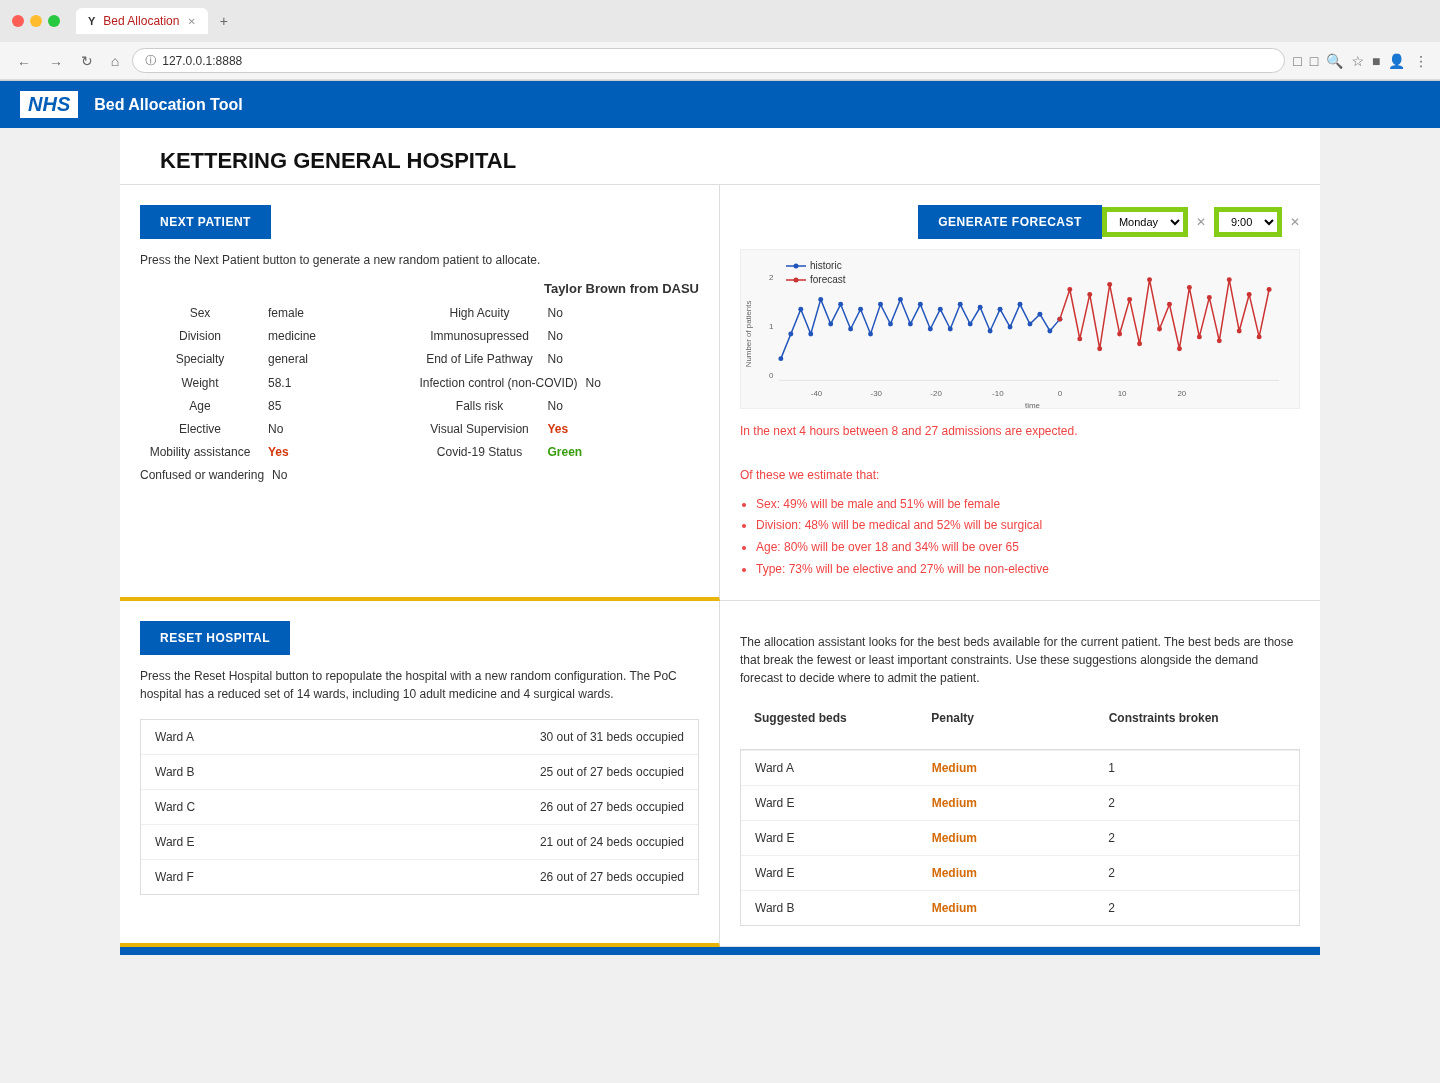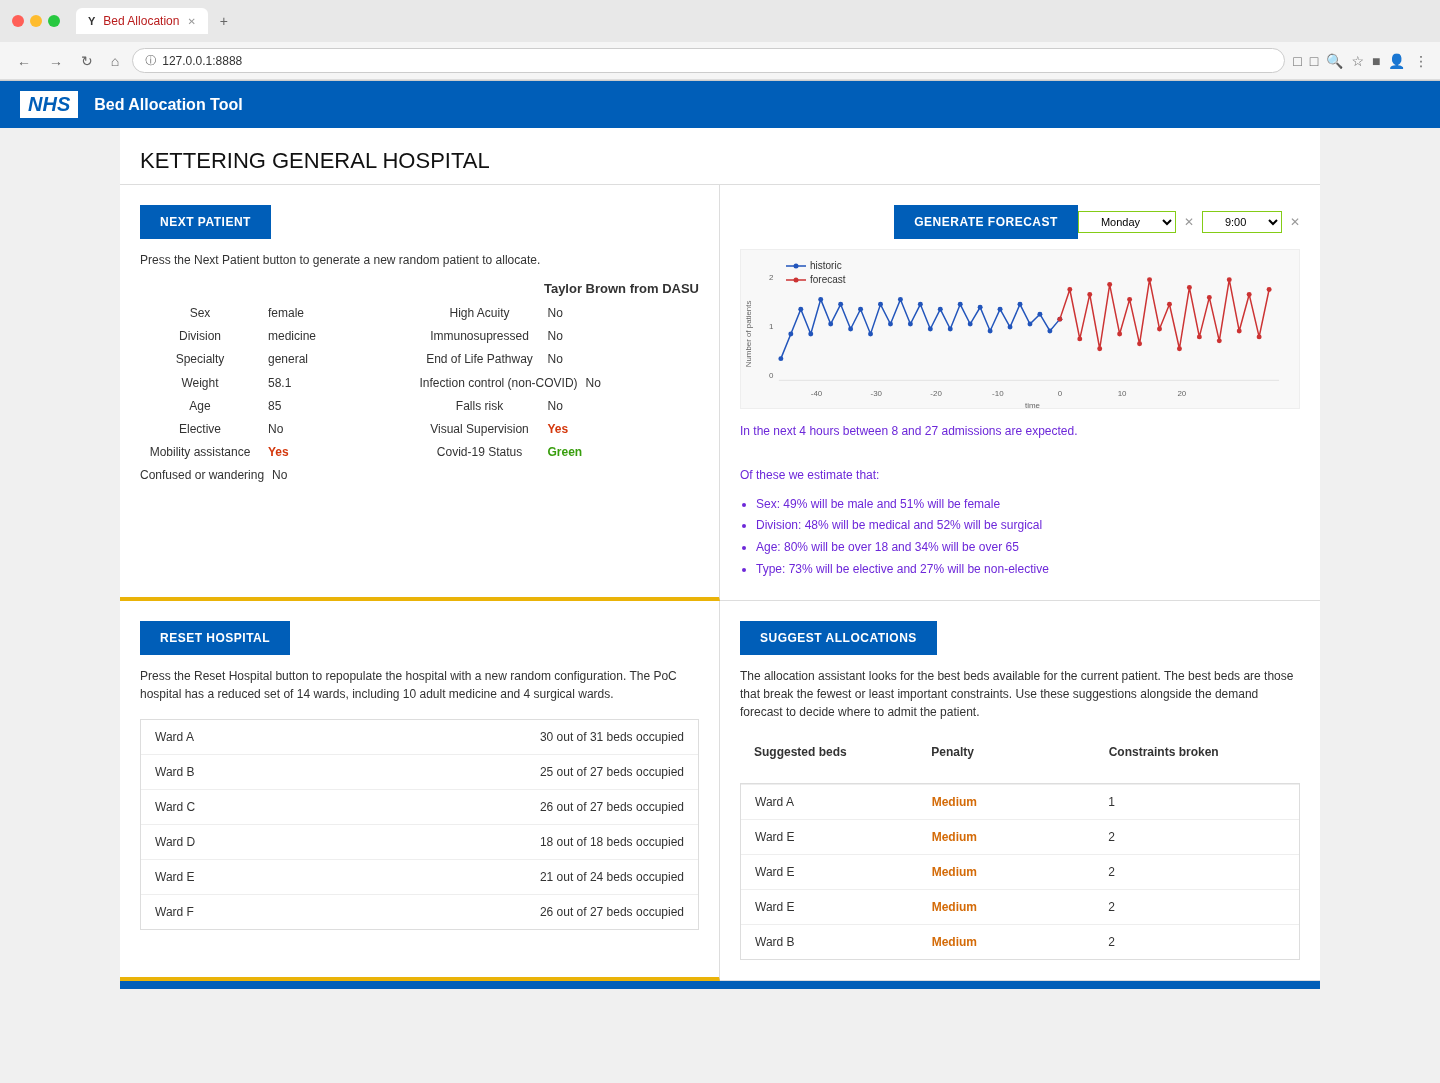--- a/index.html
+++ b/index.html
@@ -25,21 +25,21 @@
     .address-text { font-size: 12px; color: #333; }
     .toolbar-icons { display: flex; gap: 8px; color: #666; font-size: 14px; }
 
     
     .nhs-header { background: #005EB8; padding: 10px 20px; display: flex; align-items: center; gap: 16px; }
     .nhs-logo { background: #fff; color: #005EB8; font-weight: 900; font-size: 20px; padding: 2px 8px; font-style: italic; }
     .nhs-title { color: #fff; font-size: 16px; font-weight: bold; }
 
     
     .main-wrapper { background: #fff; max-width: 1200px; margin: 0 auto; }
-    .page-title { padding: 20px 20px 10px; font-size: 22px; font-weight: normal; color: #111; }
+    .page-title { padding: 20px 20px 10px; font-size: 22px; font-weight: bold; color: #111; margin-left: 20px; }
 
     .content-grid { display: grid; grid-template-columns: 1fr 1fr; border-top: 1px solid #ddd; }
 
     .panel { padding: 20px; border-right: 1px solid #ddd; border-bottom: 4px solid #eab308; }
     .panel-right { padding: 20px; border-bottom: 1px solid #ddd; }
 
     .panel-btn { background: #005EB8; color: #fff; border: none; padding: 10px 20px; font-size: 12px; font-weight: bold; cursor: pointer; letter-spacing: 0.5px; }
 
     .panel-desc { margin-top: 12px; color: #333; font-size: 12px; line-height: 1.5; }
     .patient-name { font-weight: bold; font-size: 13px; margin: 12px 0 8px; text-align: right; }
@@ -48,26 +48,26 @@
     .detail-col { display: flex; flex-direction: column; gap: 4px; }
     .detail-row { display: flex; gap: 8px; font-size: 12px; line-height: 1.6; }
     .detail-label { color: #333; min-width: 120px; text-align: center; }
     .detail-value { color: #333; }
     .detail-value.red { color: #d4380d; font-weight: bold; }
     .detail-value.green { color: #389e0d; font-weight: bold; }
 
     
     .forecast-header { display: flex; align-items: center; justify-content: flex-end; margin-bottom: 10px; }
     .forecast-controls { display: flex; gap: 8px; align-items: center; font-size: 12px; }
-    .select-box { border: 1px solid #84cc16; padding: 3px 18px; font-size: 11px; background: #fff; }
+    .select-box { border: 5px solid #84cc16; padding: 3px 8px; font-size: 11px; background: #fff; }
 
     .chart-container { background: #f8f8f8; border: 1px solid #eee; height: 160px; position: relative; margin-bottom: 12px; overflow: hidden; }
     .chart-svg { width: 100%; height: 100%; }
 
-    .forecast-text { font-size: 12px; line-height: 1.7; color: #6d28d9; }
+    .forecast-text { font-size: 12px; line-height: 1.7; color: #ef4444; }
     .forecast-list { margin-top: 8px; padding-left: 16px; }
     .forecast-list li { font-size: 12px; line-height: 1.8; }
 
     
     .reset-desc { margin-top: 12px; font-size: 12px; color: #333; line-height: 1.5; }
 
     .ward-table { margin-top: 16px; border: 1px solid #ddd; width: 100%; }
     .ward-row { display: flex; justify-content: space-between; padding: 10px 14px; border-bottom: 1px solid #eee; font-size: 12px; }
     .ward-row:last-child { border-bottom: none; }
     .ward-name { color: #333; }
@@ -350,36 +350,31 @@
           </div>
           <div class="ward-row">
             <span class="ward-name">Ward B</span>
             <span class="ward-occupancy">25 out of 27 beds occupied</span>
           </div>
           <div class="ward-row">
             <span class="ward-name">Ward C</span>
             <span class="ward-occupancy">26 out of 27 beds occupied</span>
           </div>
           <div class="ward-row">
-            <span class="ward-name">Ward D</span>
-            <span class="ward-occupancy">18 out of 18 beds occupied</span>
-          </div>
-          <div class="ward-row">
             <span class="ward-name">Ward E</span>
             <span class="ward-occupancy">21 out of 24 beds occupied</span>
           </div>
           <div class="ward-row">
             <span class="ward-name">Ward F</span>
             <span class="ward-occupancy">26 out of 27 beds occupied</span>
           </div>
         </div>
     </div>
 
     <div class="panel-right">
-      <button class="panel-btn">SUGGEST ALLOCATIONS</button>
       <p class="suggest-desc">The allocation assistant looks for the best beds available for the current patient. The best beds are those that break the fewest or least important constraints. Use these suggestions alongside the demand forecast to decide where to admit the patient.</p>
 
       <div class="suggest-table-header">
         <span>Suggested beds</span>
         <span>Penalty</span>
         <span>Constraints broken</span>
       </div>
 
       <div class="ward-table">
 

